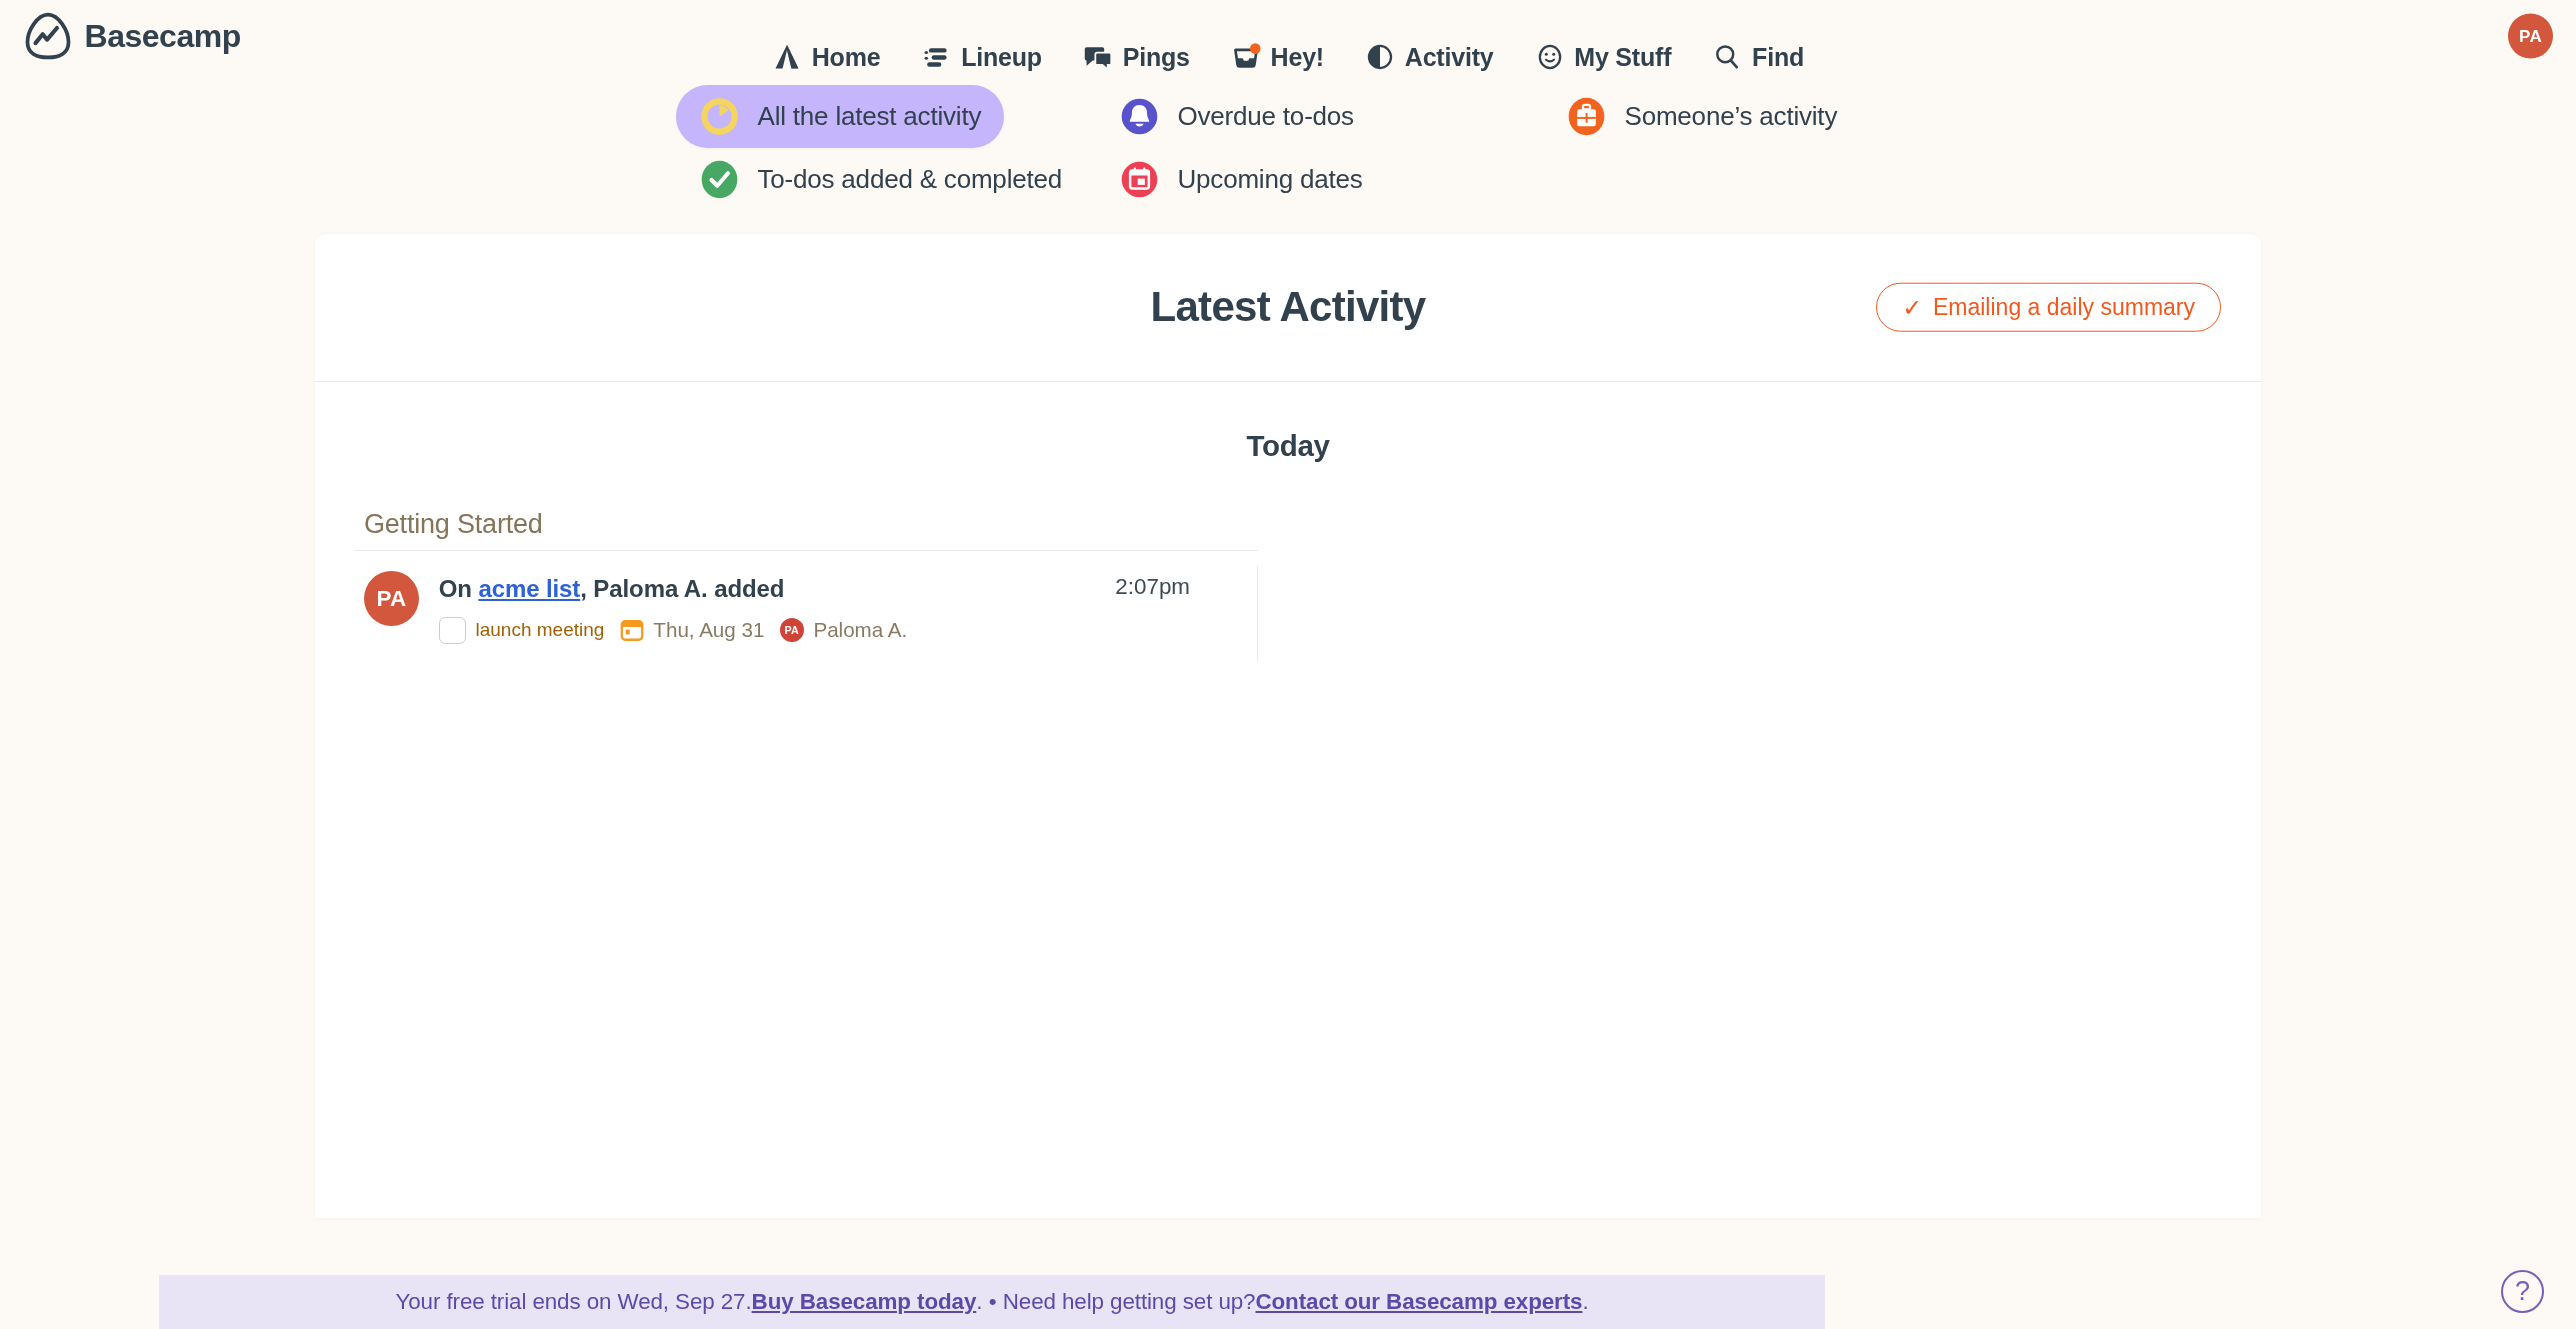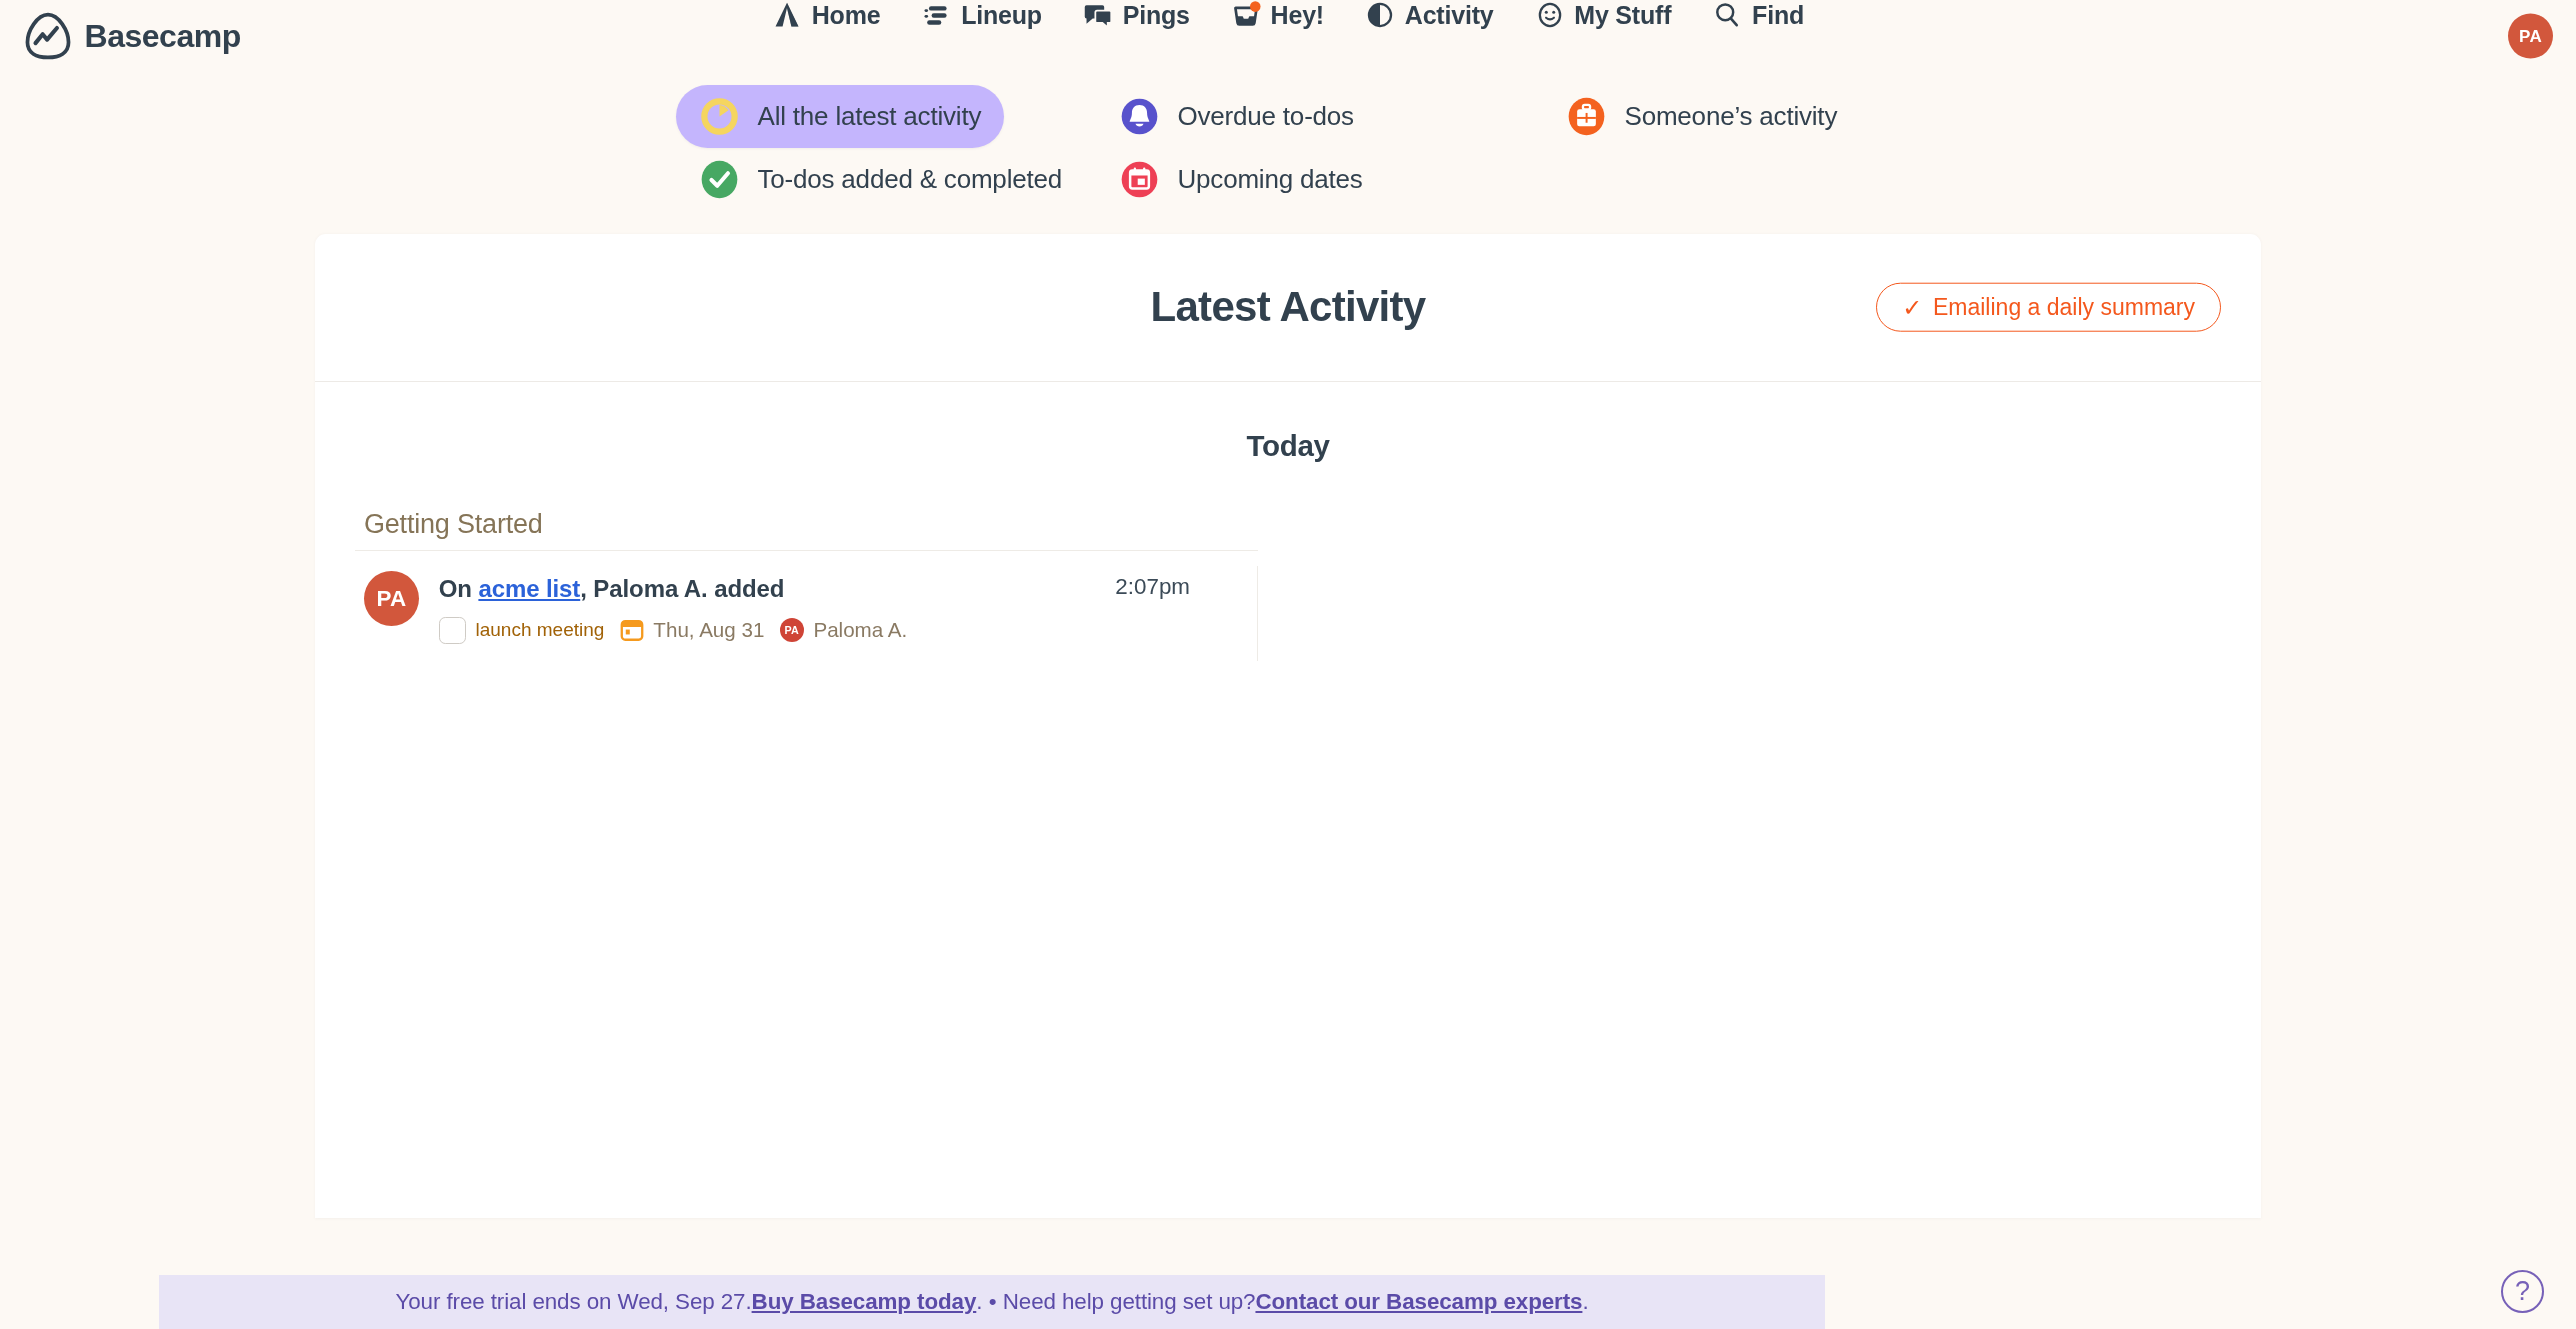--- a/index.html
+++ b/index.html
@@ -8,21 +8,21 @@
     background: #fdf9f4;
     font-family: "Liberation Sans", sans-serif;
     overflow: hidden;
   }
   body { position: relative; }
 
   
   .topnav {
     height: 72px;
     display: flex;
-    align-items: flex-start;
+    align-items: flex-end;
     position: relative;
     padding: 0 30px;
   }
   .brand {
     display: flex; align-items: center; gap: 11.6px;
     position: absolute; left: 23px; top: 50%; transform: translateY(-50%);
   }
   .brand-logo { width: 50px; height: 50px; display: block; }
   .brand-name {
     font-size: 32px; font-weight: bold; color: #32414e;

